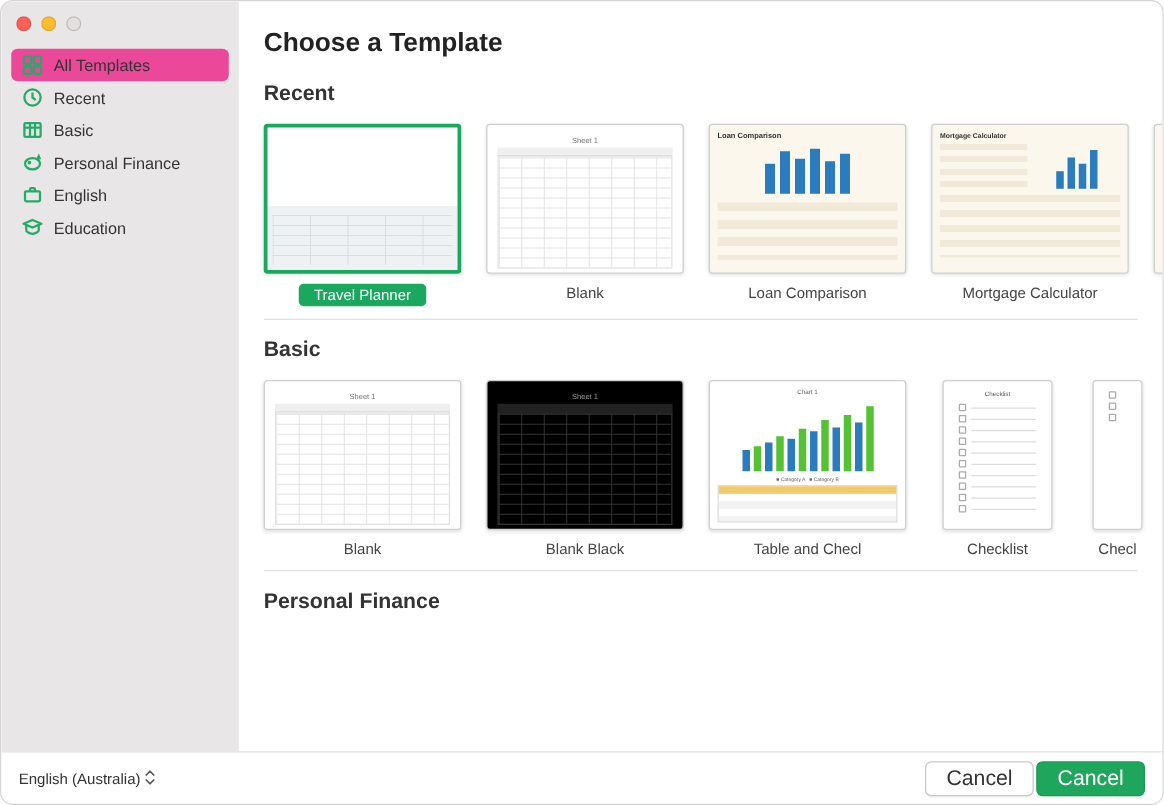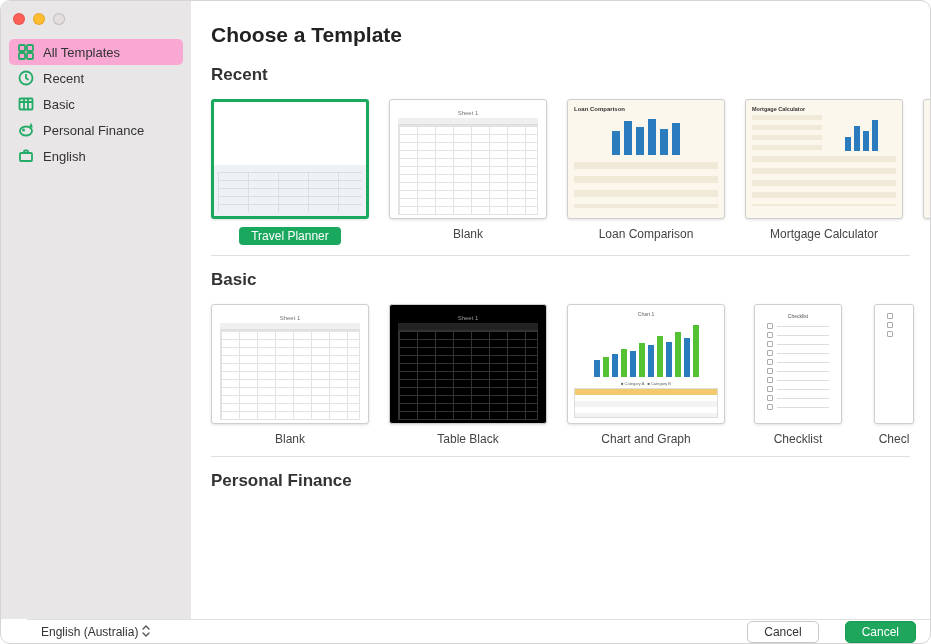--- a/index.html
+++ b/index.html
@@ -44,21 +44,21 @@
 .side-item {
   display: flex;
   align-items: center;
   gap: 8px;
   padding: 4px 8px;
   border-radius: 5px;
   font-size: 13px;
   color: #333;
   cursor: default;
 }
-.side-item.selected { background: #f9a8d4; }
+.side-item.selected { background: #ec4899; }
 .side-item .ic {
   width: 18px; height: 18px;
   display: flex; align-items: center; justify-content: center;
   color: #23ab67;
 }
 .side-item .ic svg { width: 16px; height: 16px; stroke: #23ab67; fill: none; stroke-width: 1.8; }
 
 .main {
   flex: 1;
   display: flex;
@@ -199,39 +199,38 @@
 .th-tgraph .tbl .h { height:6px; background:#f2c96b;}
 
 .th-check { padding:8px 12px;}
 .th-check .t { font-size:5px; text-align:center; color:#555; margin-bottom:4px;}
 .th-check .list { }
 .th-check .li { display:flex; gap:4px; align-items:center; margin-bottom:3px;}
 .th-check .cb { width:6px; height:6px; border:1px solid #aaa; border-radius:1px;}
 .th-check .ln { flex:1; height:1px; background:#ddd;}
 
 .footer {
-  height: 24px;
+  height: 42px;
   border-top: 1px solid #e0e0e0;
   display: flex;
   align-items: center;
   padding: 0 14px;
-  gap: 26px;
-  margin-left: 26px;
+  gap: 2px;
 }
 .lang {
   font-size: 12px;
   color: #333;
   display: flex;
   align-items: center;
   gap: 4px;
 }
 .lang .chev { font-size: 9px; color:#555; }
 .footer .sp { flex:1; }
 .btn {
-  font-size: 12px;
+  font-size: 17px;
   padding: 3px 16px;
   border-radius: 5px;
   border: 1px solid #c8c8c8;
   background: #fff;
   color: #333;
   box-shadow: 0 1px 1px rgba(0,0,0,.05);
 }
 .btn.primary {
   background: #1ea75c;
   border-color: #179a52;
@@ -299,20 +298,29 @@
       <div class="side-item">
         <span class="ic">
           <svg viewBox="0 0 16 16">
                 <rect x="2" y="5" width="12" height="8" rx="1"></rect>
                 <path d="M6 5V3.5A1 1 0 0 1 7 2.5h2A1 1 0 0 1 10 3.5V5"></path>
               </svg>
         </span>
         <span>English</span>
       </div>
 
+      <div class="side-item">
+        <span class="ic">
+          <svg viewBox="0 0 16 16">
+                <path d="M8 2l7 3-7 3-7-3z"></path>
+                <path d="M3 6v4c0 1.5 2.5 3 5 3s5-1.5 5-3V6"></path>
+              </svg>
+        </span>
+        <span>Education</span>
+      </div>
 
     </div>
   </div>
 
   <div class="main">
     <div class="content">
 
       <h1 class="title">Choose a Template</h1>
 
       <div class="section-title">Recent</div>
@@ -391,21 +399,21 @@
           </div>
           <div class="tpl-label">Blank</div>
         </div>
 
         <div class="tpl">
           <div class="thumb th-blankblack">
             <div class="cap">Sheet 1</div>
             <div class="hdr-row"></div>
             <div class="grid" style="height:90px"></div>
           </div>
-          <div class="tpl-label">Table Black</div>
+          <div class="tpl-label">Blank Black</div>
         </div>
 
         <div class="tpl">
           <div class="thumb th-tgraph">
             <div class="t">Chart 1</div>
             <div class="bars">
               <div class="bar b" style="height:30%"></div>
                   <div class="bar g" style="height:35%"></div>
               <div class="bar b" style="height:40%"></div>
                   <div class="bar g" style="height:48%"></div>
@@ -416,21 +424,21 @@
               <div class="bar b" style="height:60%"></div>
                   <div class="bar g" style="height:78%"></div>
               <div class="bar b" style="height:68%"></div>
                   <div class="bar g" style="height:90%"></div>
             </div>
             <div class="leg">■ Category A &nbsp; ■ Category B</div>
             <div class="tbl">
                   <div class="h"></div>
                 </div>
           </div>
-          <div class="tpl-label">Chart and Graph</div>
+          <div class="tpl-label">Table and Checl</div>
         </div>
 
         <div class="tpl narrow">
           <div class="thumb narrow th-check">
             <div class="t">Checklist</div>
             <div class="list">
               <div class="li">
                     <div class="cb"></div>
                     <div class="ln"></div>
                   </div>

